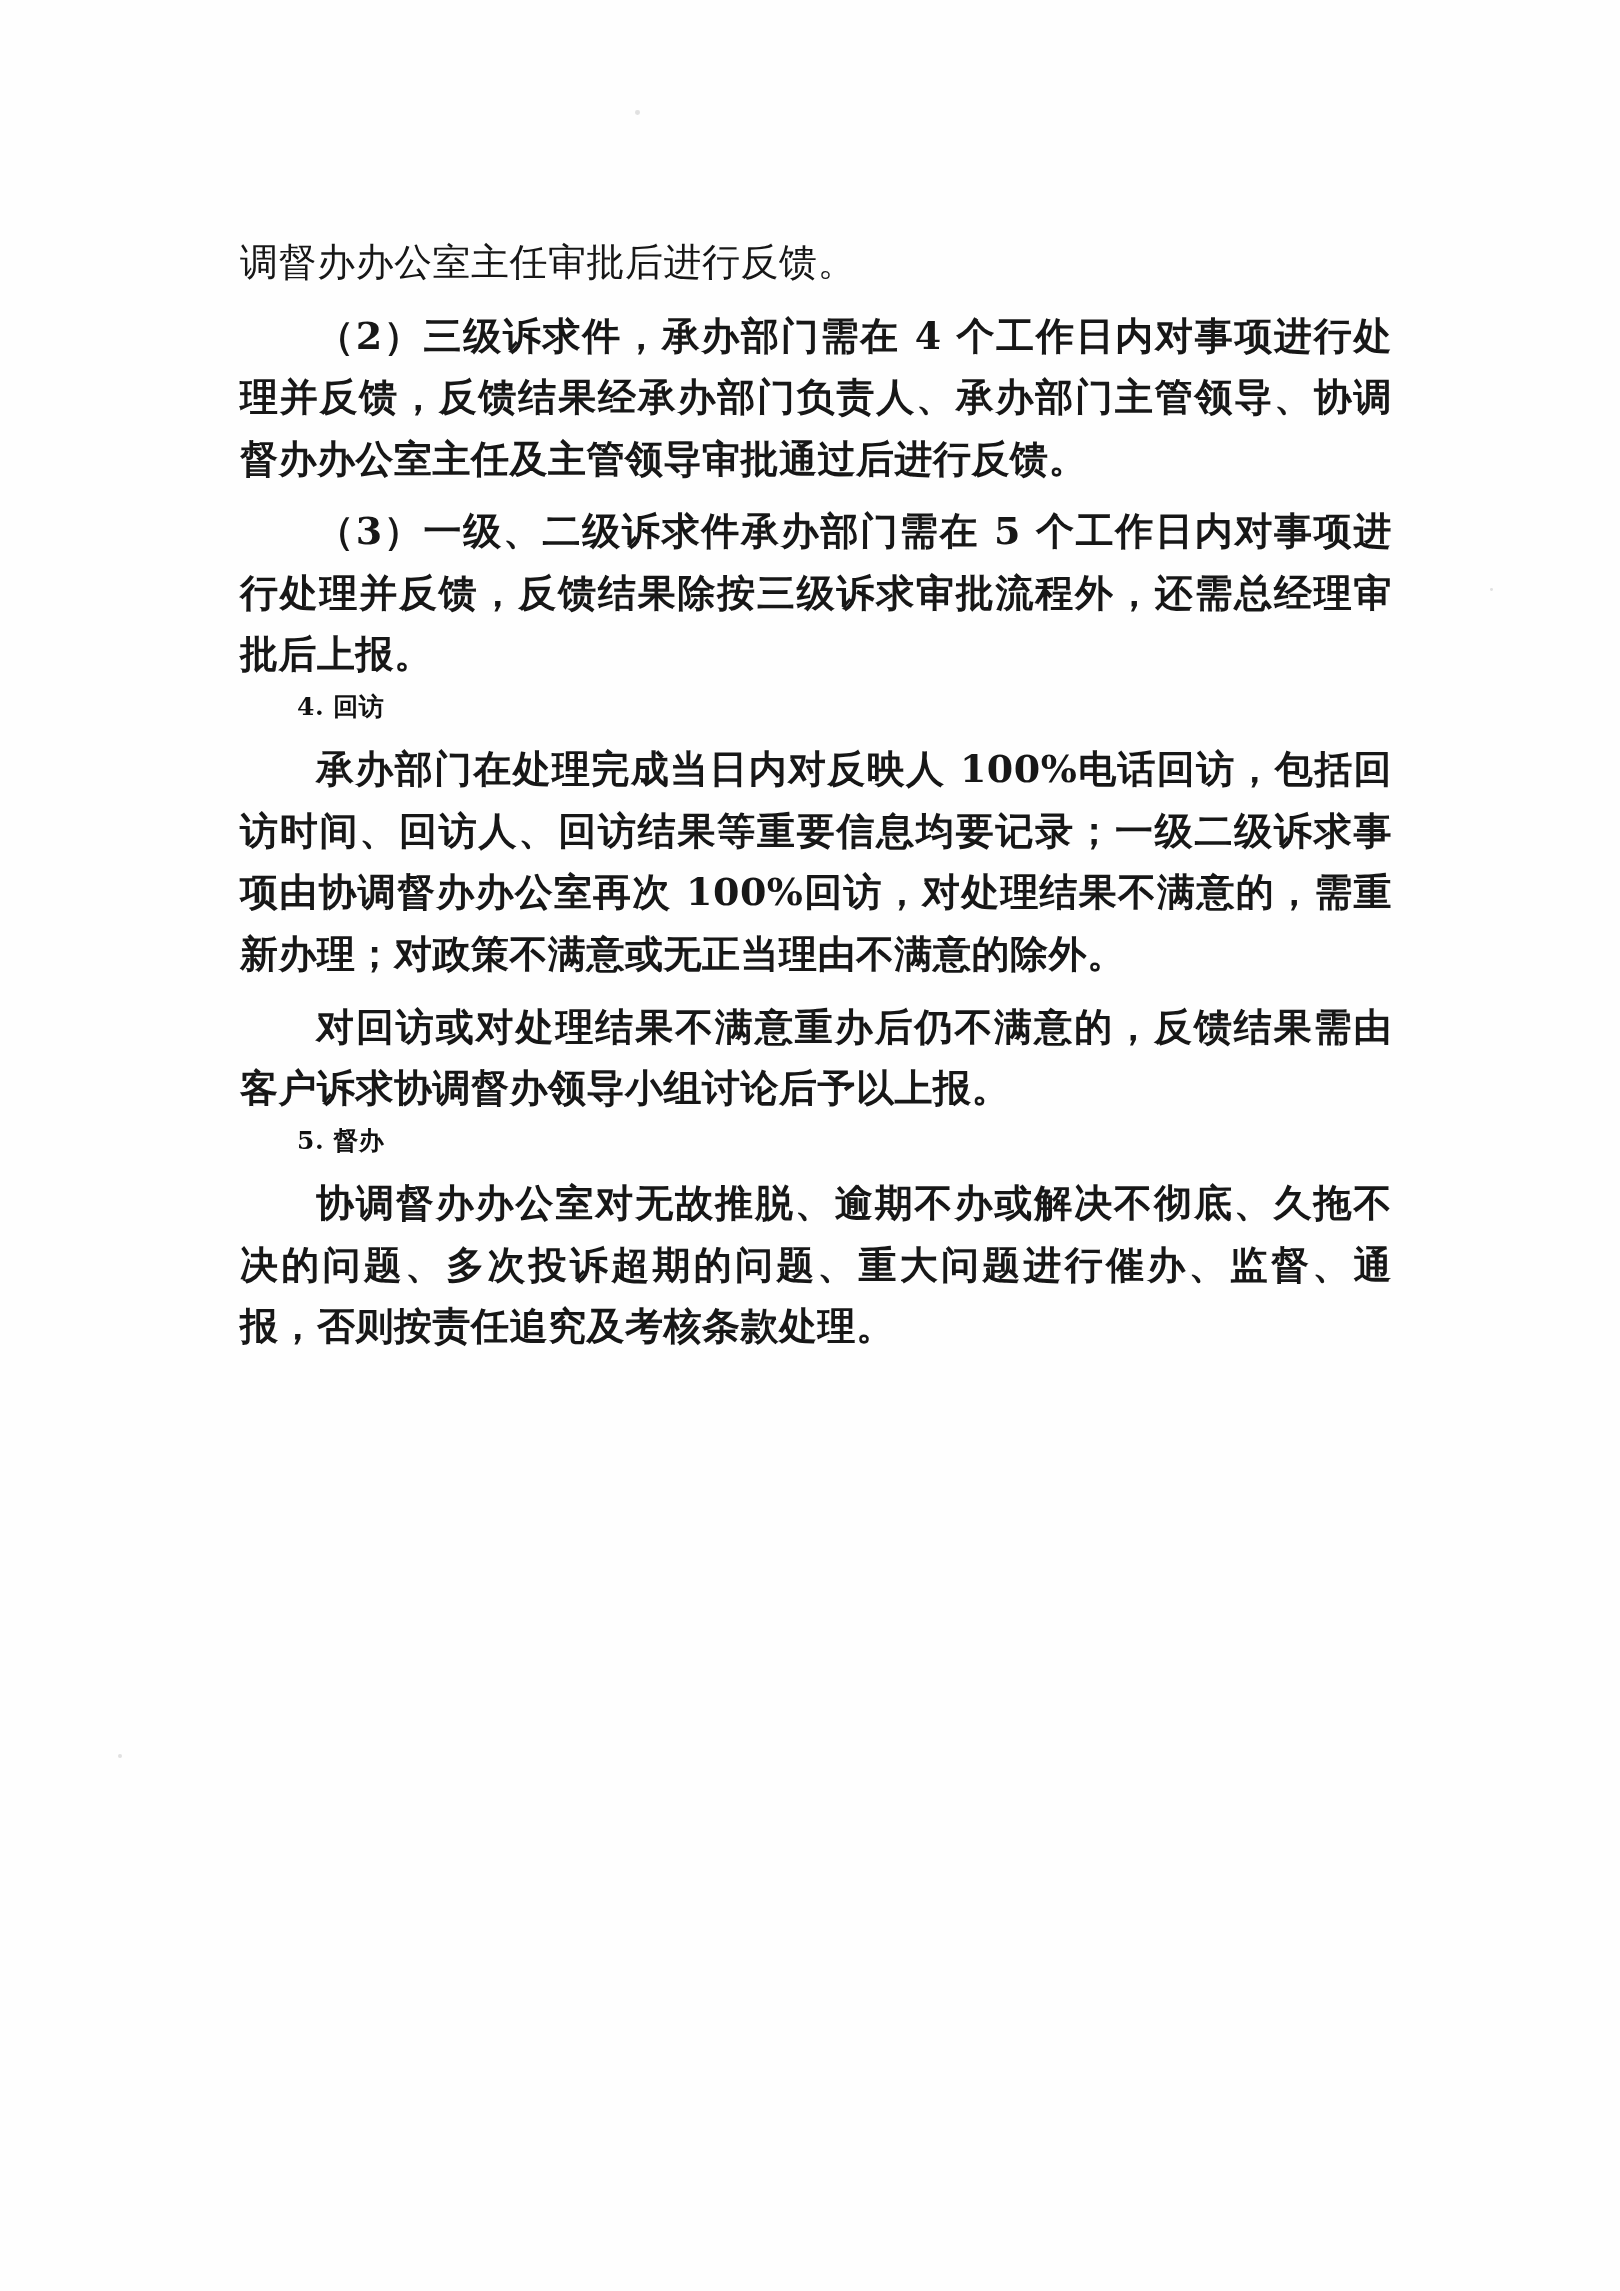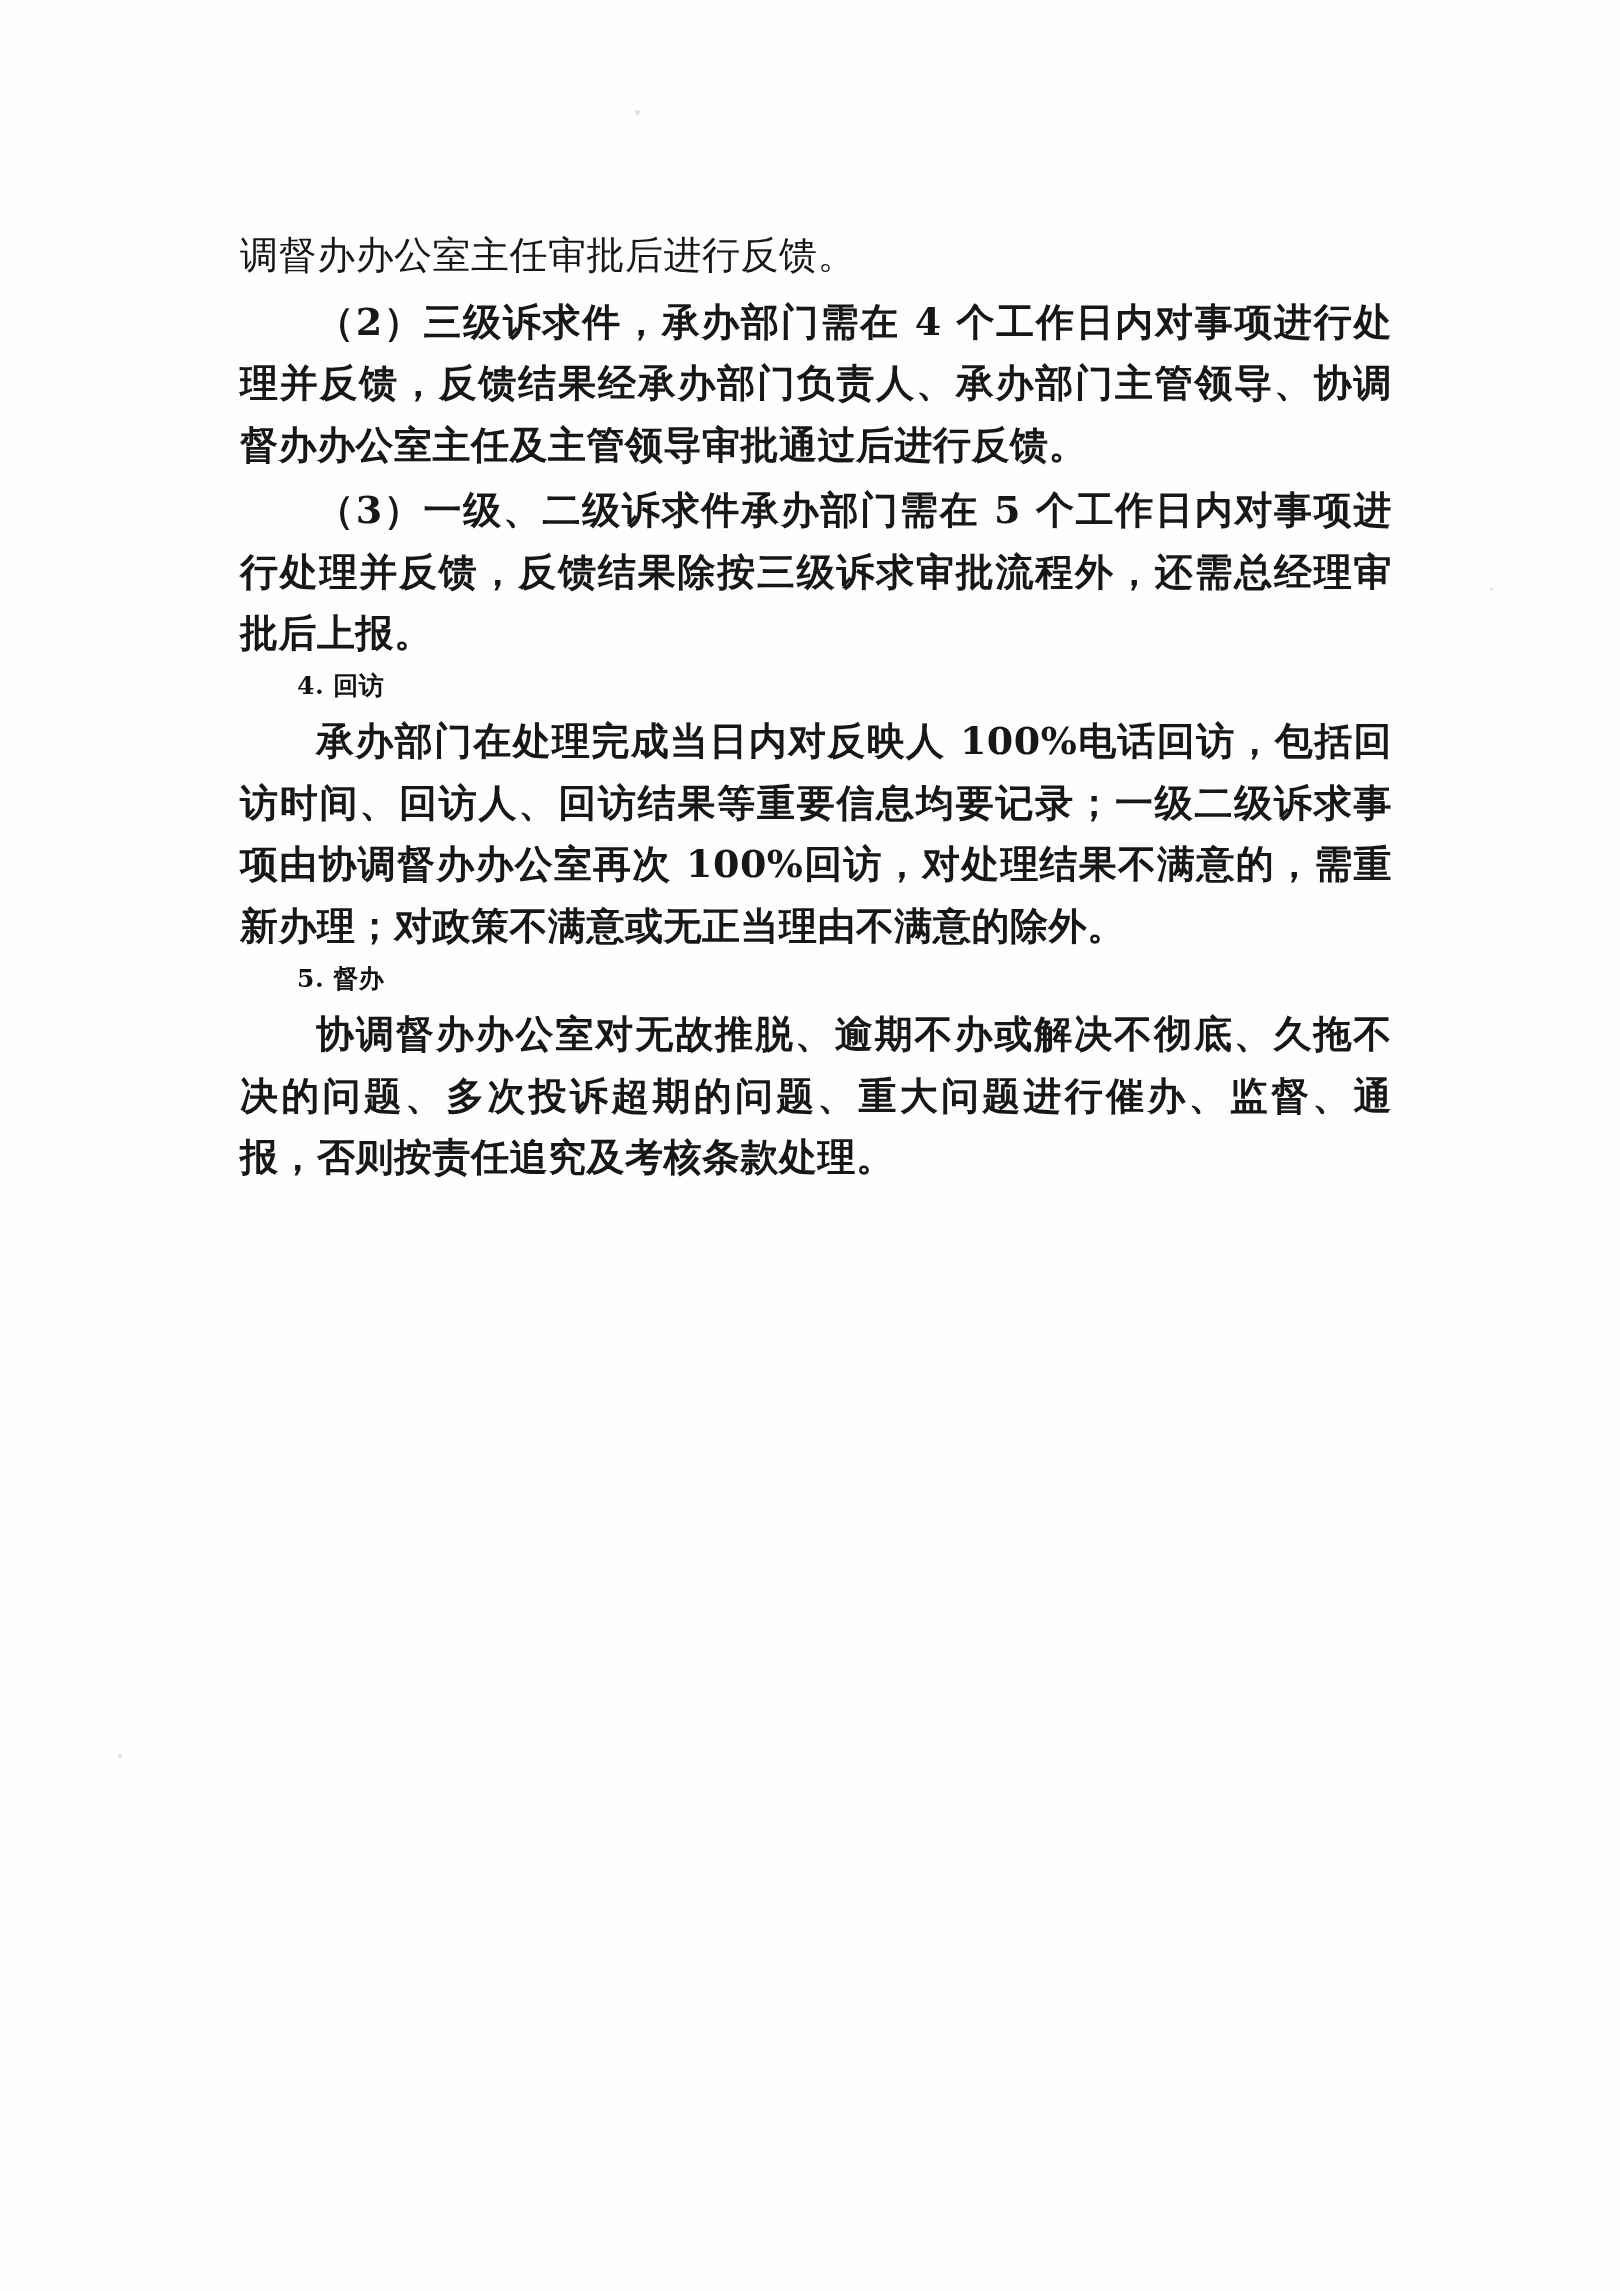--- a/index.html
+++ b/index.html
@@ -27,21 +27,21 @@
     position: absolute;
     left: 240px;
     top: 221px;
     width: 1152px;
   }
   .para {
     font-size: 38px;
     line-height: 1.62;
     letter-spacing: 0.5px;
     text-align: justify;
-    margin: 4px 0 2px 0;
+    margin: 11px 0 2px 0;
     color: #171717;
   }
   .indent {
     text-indent: 76px;
     font-weight: bold;
   }
   .heading {
     font-size: 25px;
     line-height: 1.62;
     letter-spacing: 0.5px;
@@ -71,20 +71,21 @@
     <p class="para">调督办办公室主任审批后进行反馈。</p>
 
     <p class="para indent">（2）三级诉求件，承办部门需在 4 个工作日内对事项进行处理并反馈，反馈结果经承办部门负责人、承办部门主管领导、协调督办办公室主任及主管领导审批通过后进行反馈。</p>
 
     <p class="para indent">（3）一级、二级诉求件承办部门需在 5 个工作日内对事项进行处理并反馈，反馈结果除按三级诉求审批流程外，还需总经理审批后上报。</p>
 
     <p class="heading">4. 回访</p>
 
     <p class="para indent">承办部门在处理完成当日内对反映人 100%电话回访，包括回访时间、回访人、回访结果等重要信息均要记录；一级二级诉求事项由协调督办办公室再次 100%回访，对处理结果不满意的，需重新办理；对政策不满意或无正当理由不满意的除外。</p>
 
+    <p class="para indent">对回访或对处理结果不满意重办后仍不满意的，反馈结果需由客户诉求协调督办领导小组讨论后予以上报。</p>
 
     <p class="heading">5. 督办</p>
 
     <p class="para indent">协调督办办公室对无故推脱、逾期不办或解决不彻底、久拖不决的问题、多次投诉超期的问题、重大问题进行催办、监督、通报，否则按责任追究及考核条款处理。</p>
 
 
 
   </div>
 </div>
 

